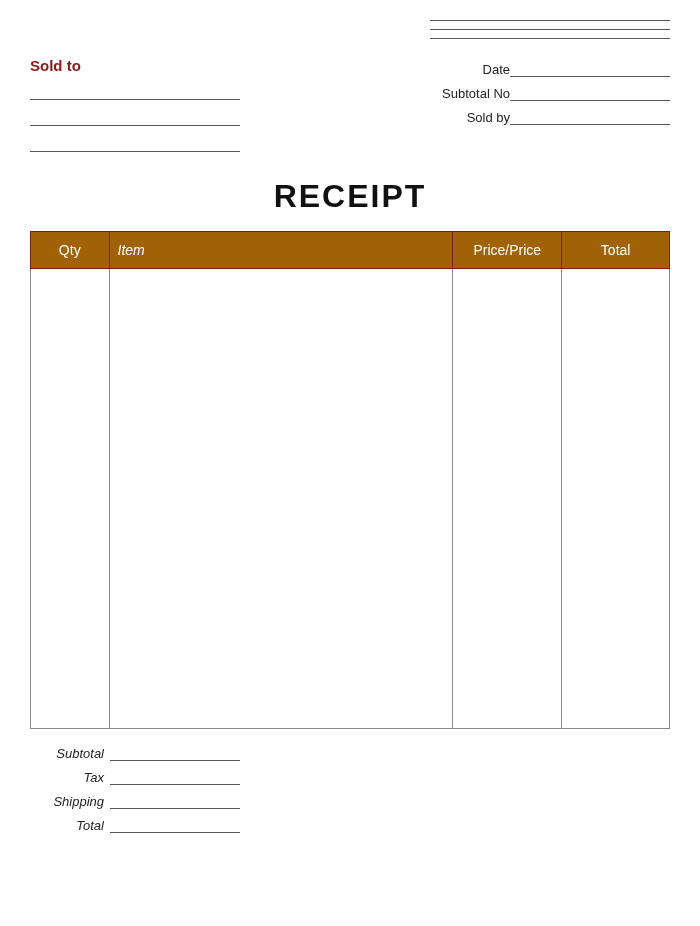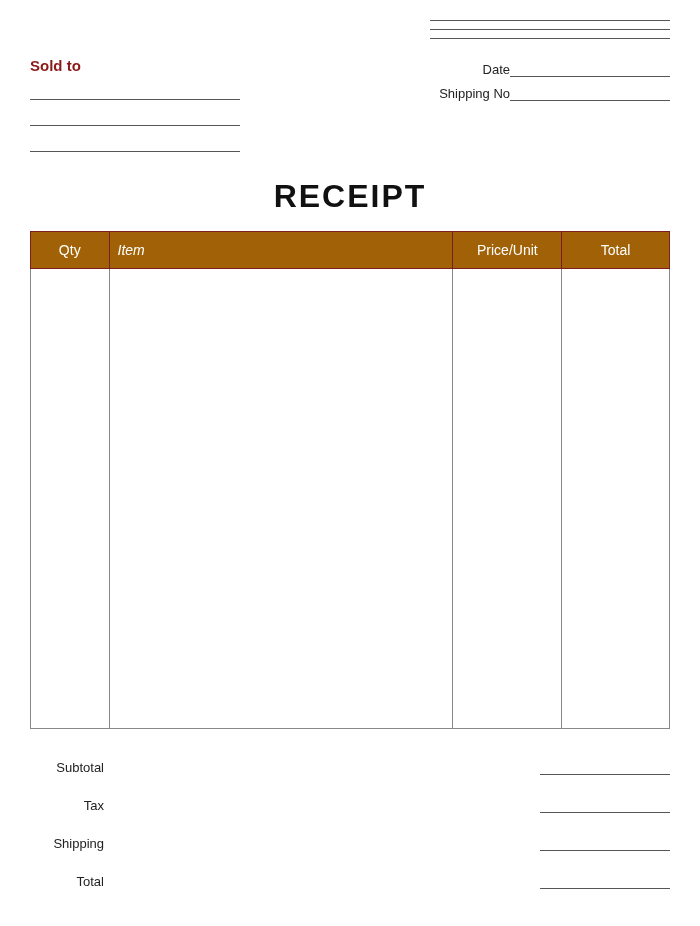--- a/index.html
+++ b/index.html
@@ -163,24 +163,25 @@
       border-left: 1px solid #888;
     }
 
     .receipt-table tbody tr.data-row td.total-cell {
       width: 110px;
       border-left: 1px solid #888;
     }
 
     .summary-row {
       display: flex;
-      justify-content: space-between;
+      justify-content: flex-start;
       align-items: flex-end;
       margin-bottom: 4px;
-      margin-top: 20px;
+      margin-top: 6px;
+      font-style: italic;
     }
 
     .summary-label {
       font-size: 13px;
       color: #222;
       text-align: right;
       min-width: 80px;
       padding-right: 6px;
     }
 
@@ -212,34 +213,38 @@
       <div class="sold-to-line"></div>
       <div class="sold-to-line"></div>
     </div>
 
     <div class="sold-to-right">
       <div class="field-row">
         <span class="field-label">Date</span>
         <div class="field-line"></div>
       </div>
       <div class="field-row">
-        <span class="field-label">Shipping No</span>
+        <span class="field-label">Subtotal No</span>
+        <div class="field-line"></div>
+      </div>
+      <div class="field-row">
+        <span class="field-label">Sold by</span>
         <div class="field-line"></div>
       </div>
     </div>
   </div>
 
   <div class="receipt-title">RECEIPT</div>
 
   <table class="receipt-table">
     <thead>
       <tr>
         <th class="qty-col">Qty</th>
         <th class="item-col">Item</th>
-        <th class="price-col">Price/Unit</th>
+        <th class="price-col">Price/Price</th>
         <th class="total-col">Total</th>
       </tr>
     </thead>
     <tbody>
       <tr class="data-row">
         <td class="qty-cell"></td>
         <td class="item-cell"></td>
         <td class="price-cell"></td>
         <td class="total-cell"></td>
       </tr>

